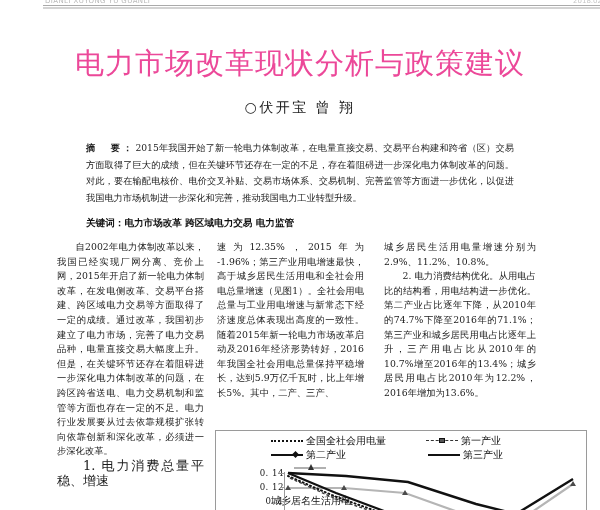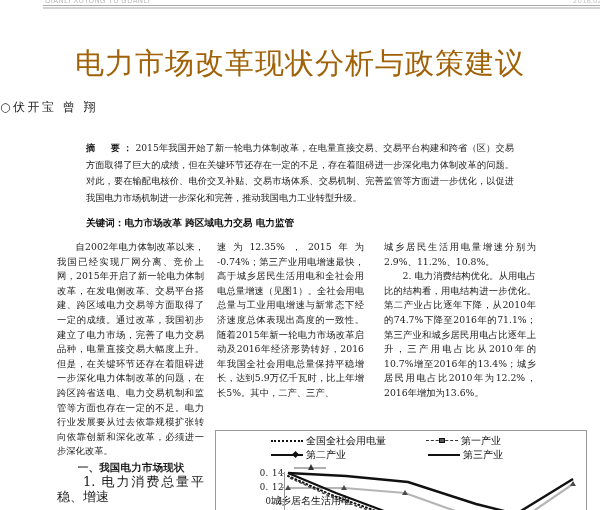--- a/index.html
+++ b/index.html
@@ -76,29 +76,30 @@
   
   .title {
     position: absolute;
     left: 0;
     top: 44px;
     width: 600px;
     text-align: center;
     font-family: "DejaVu Sans", "Liberation Sans", sans-serif;
     font-size: 29px;
     letter-spacing: 1px;
-    color: #a16207;
+    color: #ec4899;
     font-weight: 400;
   }
   .authors {
     position: absolute;
     left: 0;
     top: 99px;
     width: 600px;
-    font-size: 12px;
+    text-align: center;
+    font-size: 14px;
     letter-spacing: 2.5px;
     color: #1c1c1c;
     font-family: "DejaVu Serif", "Liberation Serif", serif;
   }
 
   
   .abstract {
     position: absolute;
     left: 86px;
     top: 140px;
@@ -291,26 +292,25 @@
   <div class="authors">○伏开宝  曾  翔</div>
 
   <div class="abstract"><span class="lbl">摘　要：</span><span>2015年我国开始了新一轮电力体制改革，在电量直接交易、交易平台构建和跨省（区）交易方面取得了巨大的成绩，但在关键环节还存在一定的不足，存在着阻碍进一步深化电力体制改革的问题。对此，要在输配电核价、电价交叉补贴、交易市场体系、交易机制、完善监管等方面进一步优化，以促进我国电力市场机制进一步深化和完善，推动我国电力工业转型升级。</span></div>
 
   <div class="keywords">关键词：电力市场改革 跨区域电力交易 电力监管</div>
 
   <div class="cols">
 
     <div class="col col-1">
       <p>自2002年电力体制改革以来，我国已经实现厂网分离、竞价上网，2015年开启了新一轮电力体制改革，在发电侧改革、交易平台搭建、跨区域电力交易等方面取得了一定的成绩。通过改革，我国初步建立了电力市场，完善了电力交易品种，电量直接交易大幅度上升。但是，在关键环节还存在着阻碍进一步深化电力体制改革的问题，在跨区跨省送电、电力交易机制和监管等方面也存在一定的不足。电力行业发展要从过去依靠规模扩张转向依靠创新和深化改革，必须进一步深化改革。</p>
-      <p class="sec-h">一、我国电力市场现状</p>
       <p class="sub-h">1. 电力消费总量平稳、增速</p>
     </div>
 
     <div class="col col-2">
-      <p class="noindent">速为12.35%，2015年为 -0.74%；第三产业用电增速最快，高于城乡居民生活用电和全社会用电总量增速（见图1）。全社会用电总量与工业用电增速与新常态下经济速度总体表现出高度的一致性。随着2015年新一轮电力市场改革启动及2016年经济形势转好，2016年我国全社会用电总量保持平稳增长，达到5.9万亿千瓦时，比上年增长5%。其中，二产、三产、</p>
+      <p class="noindent">速为12.35%，2015年为 -1.96%；第三产业用电增速最快，高于城乡居民生活用电和全社会用电总量增速（见图1）。全社会用电总量与工业用电增速与新常态下经济速度总体表现出高度的一致性。随着2015年新一轮电力市场改革启动及2016年经济形势转好，2016年我国全社会用电总量保持平稳增长，达到5.9万亿千瓦时，比上年增长5%。其中，二产、三产、</p>
     </div>
 
     <div class="col col-3">
       <p class="noindent">城乡居民生活用电量增速分别为2.9%、11.2%、10.8%。</p>
       <p>2. 电力消费结构优化。从用电占比的结构看，用电结构进一步优化。第二产业占比逐年下降，从2010年的74.7%下降至2016年的71.1%；第三产业和城乡居民用电占比逐年上升，三产用电占比从2010年的10.7%增至2016年的13.4%；城乡居民用电占比2010年为12.2%，2016年增加为13.6%。</p>
     </div>
 
   </div>
 
   <div class="figure">

